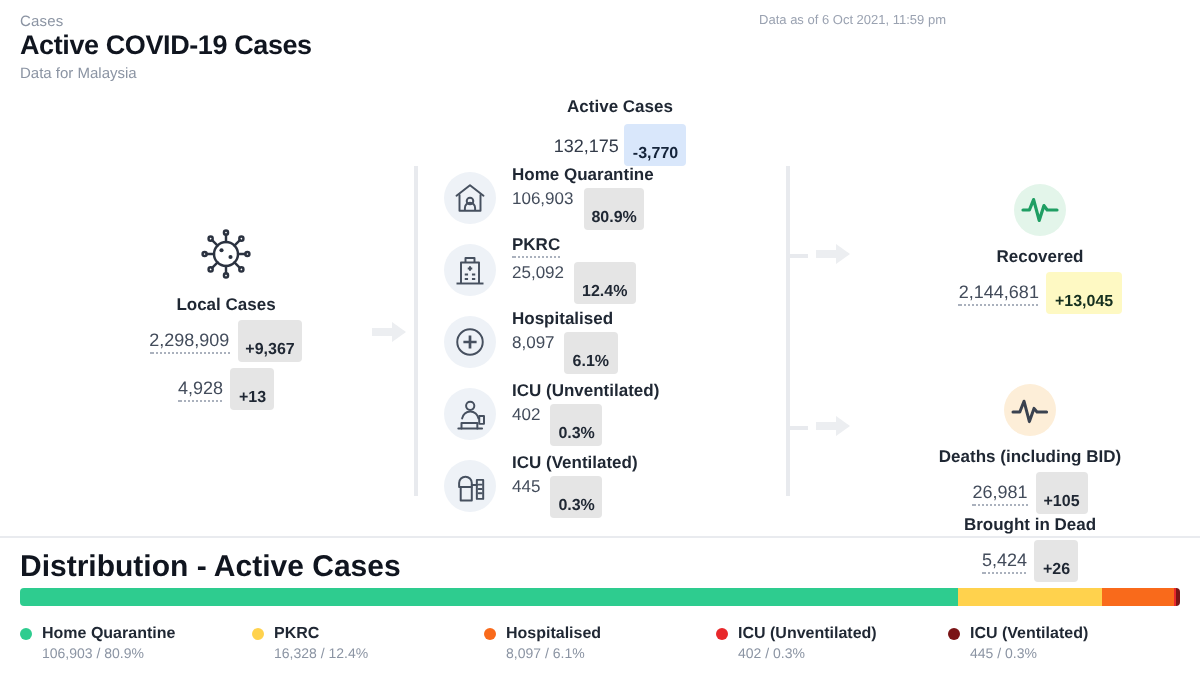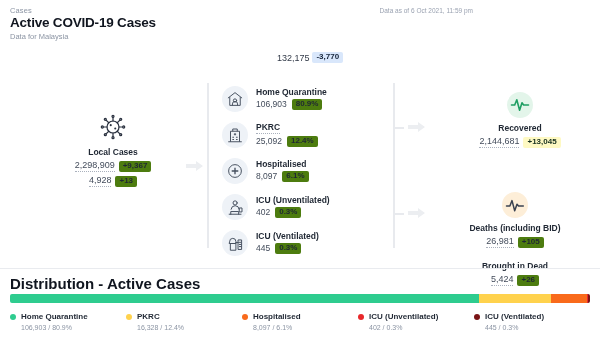--- a/index.html
+++ b/index.html
@@ -31,24 +31,24 @@
     font-size:6.5px; color:#9aa2b1; white-space:nowrap;
   }
 
   
   .ac-wrap { position:absolute; left:240px; top:48px; width:140px; text-align:center; }
   .ac-label { font-size:8.5px; font-weight:bold; color:#1f2733; }
   .ac-row { margin-top:4px; display:flex; justify-content:center; align-items:center; gap:3px; }
   .ac-val { font-size:9px; color:#333b49; }
   .pill {
     display:inline-block; font-size:8px; font-weight:bold;
-    padding:0 4px 2px 4px; border-radius:2px; white-space:nowrap;
+    padding:10px 4px 2px 4px; border-radius:2px; white-space:nowrap;
   }
   .pill-blue { background:#d9e7fb; color:#15243a; }
-  .pill-grey { background:#4d7c0f; color:#1f2733; }
+  .pill-grey { background:#e5e5e5; color:#1f2733; }
   .pill-green { background:#fef9c3; color:#16301f; }
 
   
   .left-col { position:absolute; left:38px; top:112px; width:150px; text-align:center; }
   .ico { display:block; margin:0 auto; }
   .blk-label { font-size:8.5px; font-weight:bold; color:#1f2733; margin-top:5px; }
   .blk-row { margin-top:3px; display:flex; justify-content:center; align-items:center; gap:4px; }
   .blk-val { font-size:9px; color:#434c5b; }
 
   
@@ -100,20 +100,21 @@
 <div class="page">
 
   <div class="header">
     <div class="crumb">Cases</div>
     <div class="title">Active COVID-19 Cases</div>
     <div class="subtitle">Data for Malaysia</div>
     <div class="asof">Data as of 6 Oct 2021, 11:59 pm</div>
   </div>
 
   <div class="ac-wrap">
+    <div class="ac-label">Active Cases</div>
     <div class="ac-row">
       <span class="ac-val">132,175</span>
       <span class="pill pill-blue">-3,770</span>
     </div>
   </div>
 
   <div class="left-col">
     <svg class="ico" width="30" height="30" viewBox="0 0 32 32">
       <g stroke="#2b3240" stroke-width="1.3" fill="none" stroke-linecap="round">
         <circle cx="16" cy="16" r="6.4" fill="#ffffff"></circle>
@@ -285,21 +286,21 @@
   <div class="right-col2">
     <svg class="ico" width="26" height="26" viewBox="0 0 26 26">
       <circle cx="13" cy="13" r="13" fill="#fdeed8"></circle>
       <path d="M4.5 14 h3.4 l2.1 -5.4 l2.7 10.2 l2.3 -6.6 l1.5 1.8 h4.8" fill="none" stroke="#3a4250" stroke-width="1.5" stroke-linejoin="round" stroke-linecap="round"></path>
     </svg>
     <div class="blk-label">Deaths (including BID)</div>
     <div class="blk-row">
       <span class="blk-val dotted-num">26,981</span>
       <span class="pill pill-grey">+105</span>
     </div>
-    <div class="blk-label" style="margin-top:13px;text-align:center;">Brought in Dead</div>
+    <div class="blk-label" style="margin-top:0;text-align:center;">Brought in Dead</div>
     <div class="blk-row">
       <span class="blk-val dotted-num">5,424</span>
       <span class="pill pill-grey">+26</span>
     </div>
   </div>
 
   <div class="dist-sep"></div>
   <div class="dist-title">Distribution - Active Cases</div>
   <div class="dist-bar" id="dist-bar">
       <div class="dist-seg" style="background: rgb(46, 204, 143); width: 80.9%;"></div>

